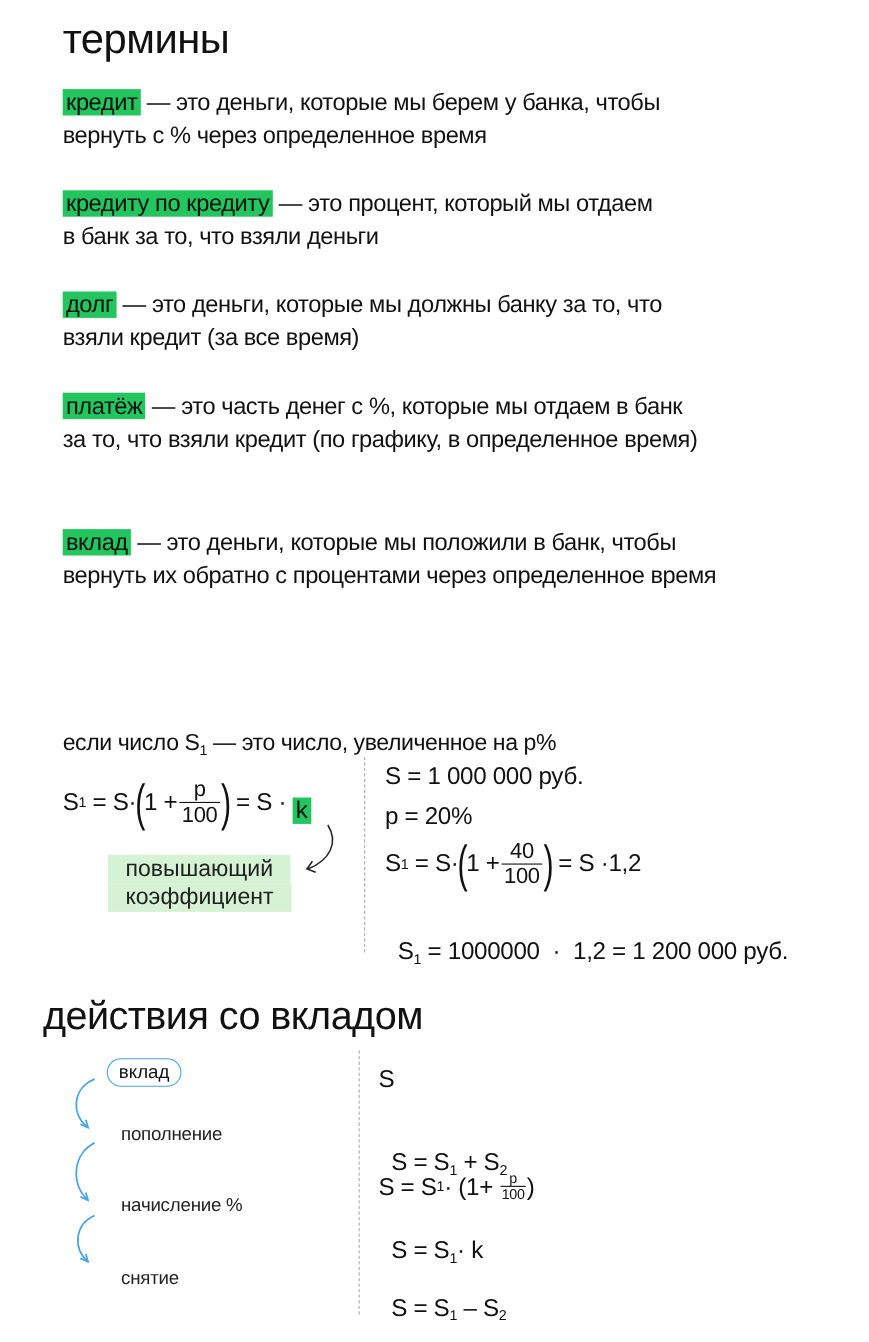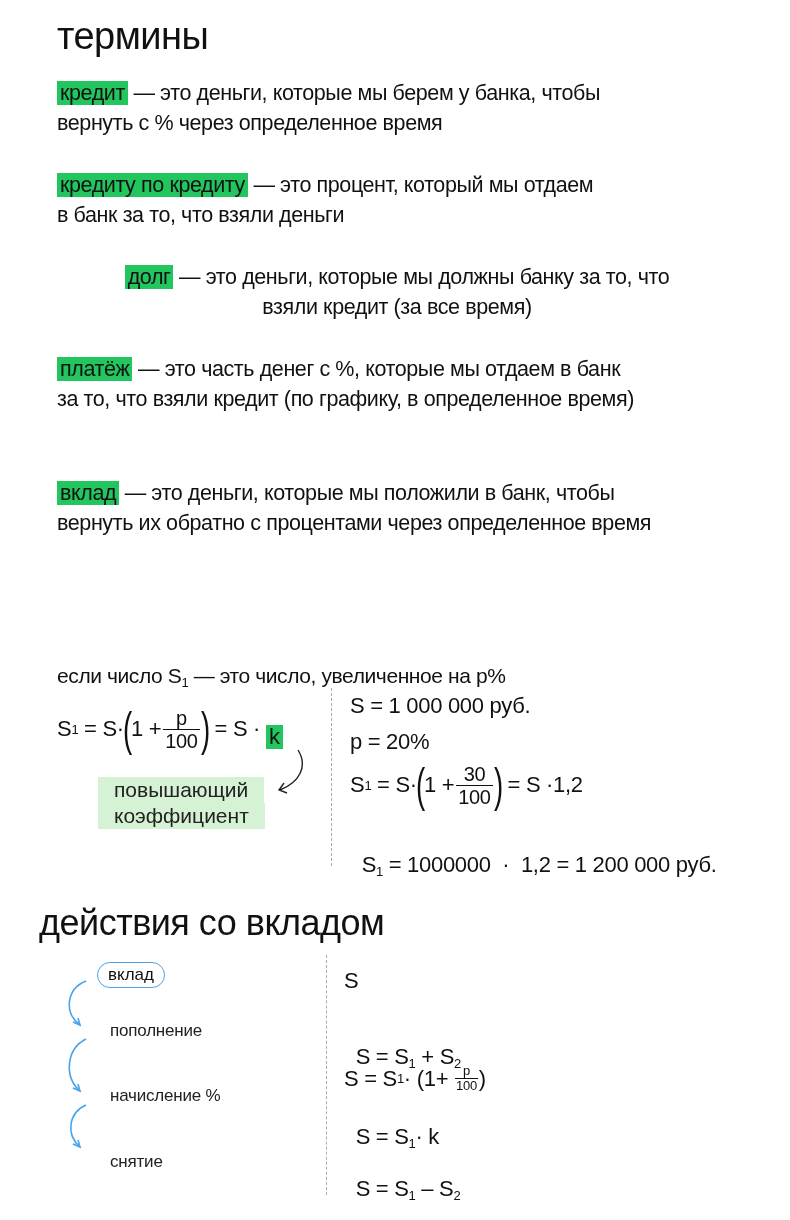--- a/index.html
+++ b/index.html
@@ -40,21 +40,21 @@
 <div class="abs term" style="left:57px; top:78px;">
   <span class="hl">кредит</span><span> — это деньги, которые мы берем у банка, чтобы</span><br>
   <span>вернуть с % через определенное время</span>
 </div>
 
 <div class="abs term" style="left:57px; top:170px;">
   <span class="hl">кредиту по кредиту</span><span> — это процент, который мы отдаем</span><br>
   <span>в банк за то, что взяли деньги</span>
 </div>
 
-<div class="abs term" style="left:57px; top:262px;text-align:center;">
+<div class="abs term" style="left:57px; top:262px;">
   <span class="hl">долг</span><span> — это деньги, которые мы должны банку за то, что</span><br>
   <span>взяли кредит (за все время)</span>
 </div>
 
 <div class="abs term" style="left:57px; top:354px; width:640px;">
   <span class="hl">платёж</span><span> — это часть денег с %, которые мы отдаем в банк</span><br>
   <span>за то, что взяли кредит (по графику, в определенное время)</span>
 </div>
 
 <div class="abs term" style="left:57px; top:478px; width:660px;">
@@ -95,21 +95,21 @@
 
 <div class="abs rf" style="left:350px; top:693px;">S = 1 000 000 руб.</div>
 <div class="abs rf" style="left:350px; top:729px;">p = 20%</div>
 <div class="abs rf" style="left:350px; top:762px; display:flex; align-items:center;">
   <span>S</span>
     <sub>1</sub>
     <span style="white-space:pre;"> = S·</span>
   <span class="paren">(</span>
     <span>1 +</span>
   <span class="frac">
-      <span class="num">30</span>
+      <span class="num">40</span>
       <span class="den">100</span>
     </span>
   <span class="paren">)</span>
     <span style="white-space:pre;"> = S ·1,2</span>
 </div>
 <div class="abs rf" style="left:350px; top:826px; white-space:pre;">
   <span>S</span><sub>1</sub><span> = 1000000  ·  1,2 = 1 200 000 руб.</span>
 </div>
 
 <div class="abs h1" style="left:39px; top:905px; font-size:36px;">действия со вкладом</div>

